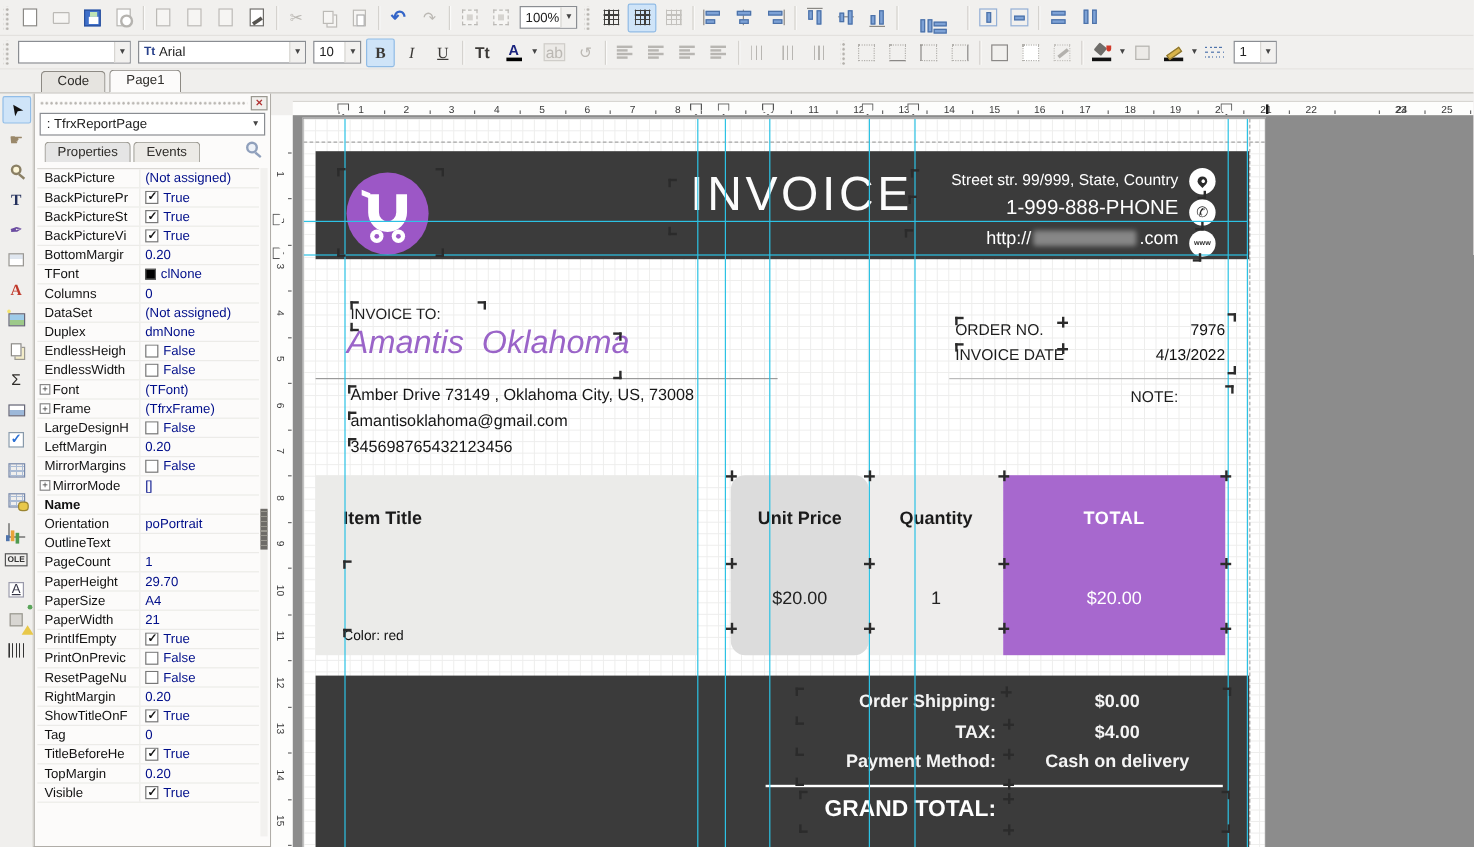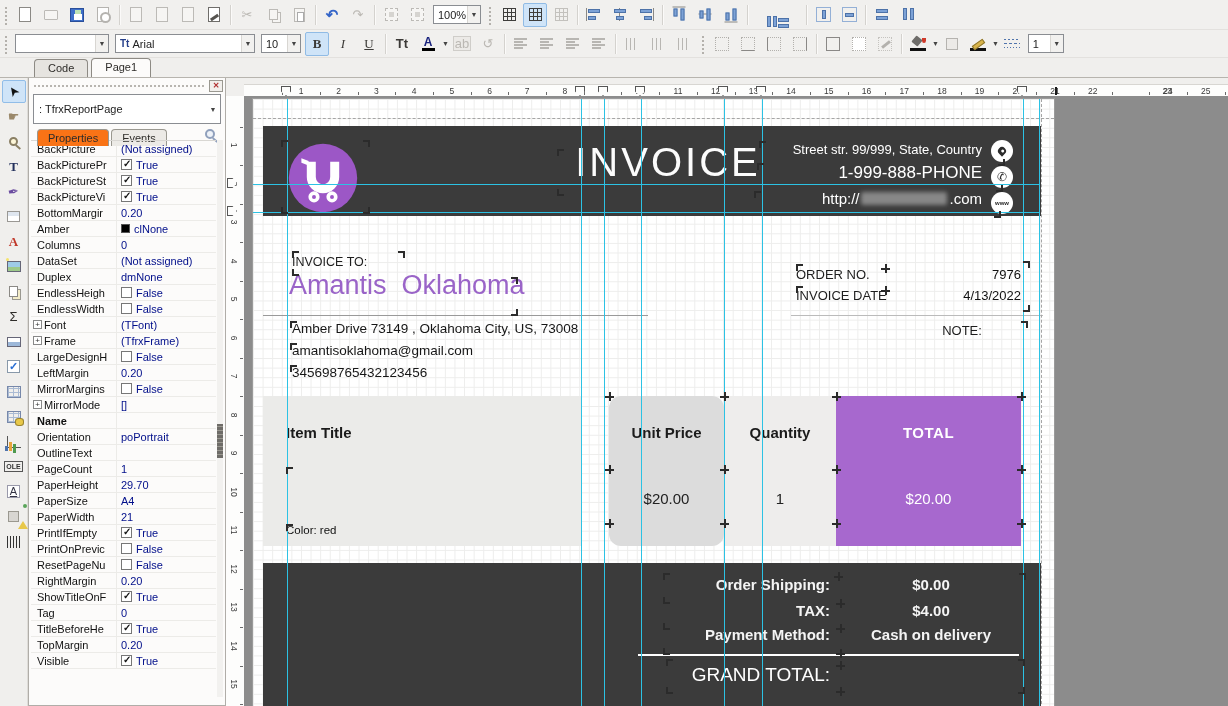--- a/index.html
+++ b/index.html
@@ -134,27 +134,27 @@
   .li-bar{width:14px;height:12px;background-image:repeating-linear-gradient(90deg,#333 0 1px,transparent 1px 3px);}
 
   
   #inspector{position:absolute;top:78px;left:28px;width:198px;height:628px;background:#fcfbfa;
              border:1px solid #b0ada8;border-top:none;}
   #insp-head{height:13px;display:flex;align-items:center;padding:2px 2px 0 4px;}
   #insp-head .dots{flex:1;height:4px;background-image:radial-gradient(circle,#b8b5b0 1px,transparent 1.2px);background-size:4px 4px;}
   #insp-close{width:14px;height:12px;background:#f1efec;border:1px solid #9a9890;margin-left:3px;
       display:flex;align-items:center;justify-content:center;}
   #insp-close .x{color:#b03030;font-size:8px;font-weight:bold;line-height:1;}
-  #insp-combo{margin:3px 4px 0;height:30px;background:#fff;border:1px solid #8a8d92;display:flex;align-items:center;
+  #insp-combo{margin:3px 4px 0;height:19px;background:#fff;border:1px solid #8a8d92;display:flex;align-items:center;
       font-size:11px;color:#222;padding-left:5px;}
   #insp-combo .ca{margin-left:auto;width:14px;text-align:center;font-size:7px;color:#444;}
   #insp-tabs{display:flex;align-items:flex-end;height:22px;padding:4px 6px 0 8px;position:relative;}
   .itab{font-size:11px;color:#2e2c29;padding:2px 10px;border:1px solid #9a9890;border-bottom:none;
         border-radius:4px 4px 0 0;background:#eceae6;margin-right:2px;}
-  .itab.active{background:#f97316;position:relative;z-index:2;text-align:right;}
+  .itab.active{background:#e5e5e5;position:relative;z-index:2;text-align:right;}
   #insp-search{position:absolute;right:10px;top:5px;width:10px;height:10px;border:2px solid #90a0bc;border-radius:50%;background:#eef2f8;}
   #insp-search:after{content:"";position:absolute;right:-5px;bottom:-4px;width:6px;height:2px;background:#90a0bc;transform:rotate(40deg);}
   #prop-grid{position:absolute;top:62px;left:2px;right:9px;bottom:8px;border-top:1px solid #d9d7d3;overflow:hidden;font-size:11px;}
   .prow{height:16px;display:flex;align-items:center;border-bottom:1px solid #ecebe8;}
   .pname{width:86px;padding-left:6px;color:#111;white-space:nowrap;overflow:hidden;border-right:1px solid #ecebe8;height:100%;display:flex;align-items:center;}
   .pname.ind{padding-left:2px;}
   .pname .exp{width:9px;height:9px;border:1px solid #888;background:#fff;font-size:8px;line-height:7px;text-align:center;color:#333;margin-right:2px;flex:none;}
   .pname.bold{font-weight:bold;}
   .pval{flex:1;padding-left:4px;color:#000e8a;white-space:nowrap;overflow:hidden;display:flex;align-items:center;}
   .cb{width:11px;height:11px;border:1px solid #777;background:#fff;margin-right:4px;flex:none;position:relative;}
@@ -206,21 +206,21 @@
   .hd-phone{position:absolute;right:59px;top:37px;color:#fff;font-size:17px;white-space:nowrap;}
   .hd-url{position:absolute;right:59px;top:64px;color:#fff;font-size:15px;white-space:nowrap;display:flex;align-items:center;}
   .blurbox{display:inline-block;width:86px;height:13px;background:#9a9a9a;opacity:.8;filter:blur(2px);margin:0 2px;border-radius:2px;}
   .hicon{position:absolute;right:28px;width:22px;height:22px;border-radius:50%;background:#fff;color:#2b2b2b;
      display:flex;align-items:center;justify-content:center;font-size:12px;}
   .hicon.i1{top:14px;} .hicon.i2{top:40px;} .hicon.i3{top:66px;font-size:6px;font-weight:bold;letter-spacing:0;}
   .pin{width:8px;height:8px;background:#2b2b2b;border-radius:50% 50% 50% 0;transform:rotate(-45deg);position:relative;}
   .pin:after{content:"";position:absolute;left:2.5px;top:2.5px;width:3px;height:3px;border-radius:50%;background:#fff;}
 
   .lbl-invto{position:absolute;left:39px;top:156px;font-size:12.5px;color:#1d1d1d;}
-  .customer{position:absolute;left:36px;top:171px;font-size:27px;color:#9a64c8;white-space:pre;}
+  .customer{position:absolute;left:36px;top:171px;font-size:27px;color:#9a64c8;white-space:pre;font-style:italic;}
   .div1{position:absolute;left:10px;top:216px;width:385px;height:1px;background:#9a9a9a;}
   .cust-l{position:absolute;left:39px;font-size:13.5px;color:#161616;white-space:nowrap;}
   .cl1{top:222px;} .cl2{top:244px;} .cl3{top:266px;}
   .ord-lbl{position:absolute;left:543px;font-size:13px;color:#1d1d1d;}
   .ov{position:absolute;left:650px;width:118px;text-align:right;font-size:13px;color:#111;}
   .ol1,.ov1{top:168px;} .ol2,.ov2{top:189px;}
   .div2{position:absolute;left:538px;top:216px;width:252px;height:1px;background:#bbb;}
   .note{position:absolute;left:650px;top:224px;width:118px;text-align:center;font-size:13px;color:#1d1d1d;}
 
   .tbl{position:absolute;left:0;top:297px;width:803px;height:150px;}
@@ -235,21 +235,21 @@
   .col .cel{position:absolute;top:94px;left:0;right:0;font-size:15px;color:#222;text-align:center;}
   .col-item .cel{text-align:left;padding-left:23px;font-size:13.5px;}
   .col-total .cel{color:#fff;}
   .variant{position:absolute;top:128px;left:23px;font-size:11.5px;color:#111;}
 
   .band-foot{position:absolute;left:10px;top:464px;width:778px;height:148px;background:#3b3b3b;z-index:10;}
   .frow-l{position:absolute;width:320px;right:211px;text-align:right;font-size:15px;font-weight:600;color:#f4f4f4;white-space:nowrap;}
   .frow-v{position:absolute;left:573px;width:190px;text-align:center;font-size:15px;font-weight:600;color:#f4f4f4;white-space:nowrap;}
   .fr1{top:13px;} .fr2{top:39px;} .fr3{top:63px;}
   .fline{position:absolute;left:375px;top:91px;width:381px;height:2px;background:#fff;}
-  .grand-l{position:absolute;right:211px;width:320px;top:101px;text-align:right;font-size:19px;font-weight:400;color:#fff;}
+  .grand-l{position:absolute;right:211px;width:320px;top:101px;text-align:right;font-size:19px;font-weight:700;color:#fff;}
   .grand-v{position:absolute;left:573px;width:190px;top:101px;text-align:center;font-size:19px;font-weight:700;color:#fff;}
 </style>
 </head>
 <body>
 
 <div id="win">
 
   <div id="tb1" class="tbar">
       <div class="grip"></div>
       <button class="ti st-n">
@@ -598,21 +598,21 @@
         </div>
         <div class="prow">
           <div class="pname">BackPictureVi</div>
           <div class="pval"><span class="cb on"></span>True</div>
         </div>
         <div class="prow">
           <div class="pname">BottomMargir</div>
           <div class="pval">0.20</div>
         </div>
         <div class="prow">
-          <div class="pname">Amber</div>
+          <div class="pname">TFont</div>
           <div class="pval"><span class="swatch"></span>clNone</div>
         </div>
         <div class="prow">
           <div class="pname">Columns</div>
           <div class="pval">0</div>
         </div>
         <div class="prow">
           <div class="pname">DataSet</div>
           <div class="pval">(Not assigned)</div>
         </div>

